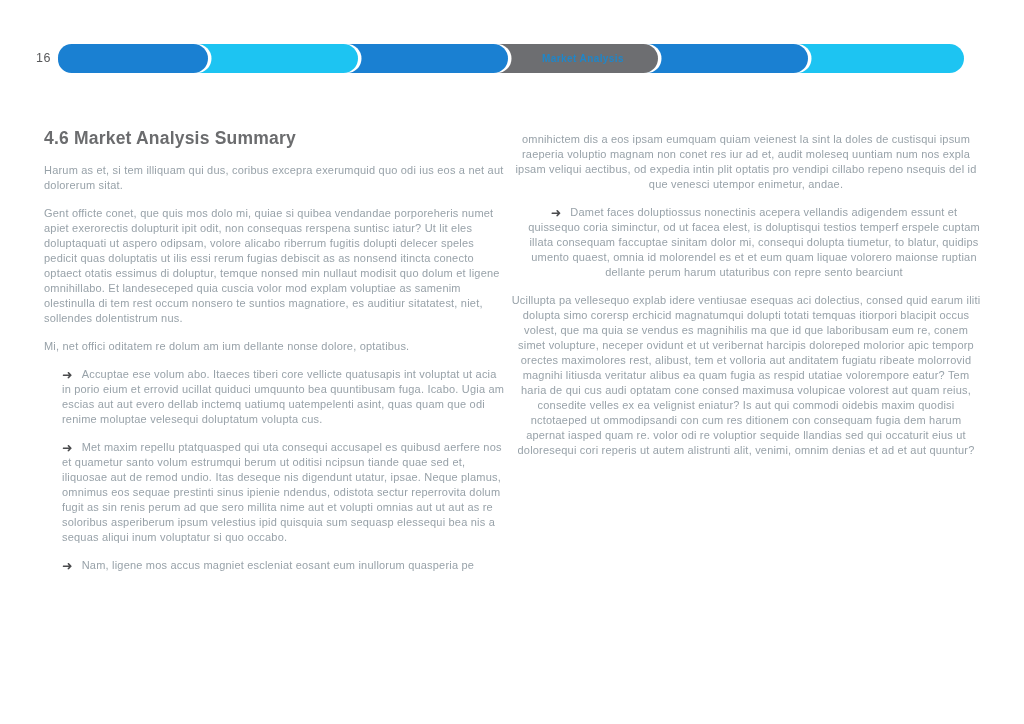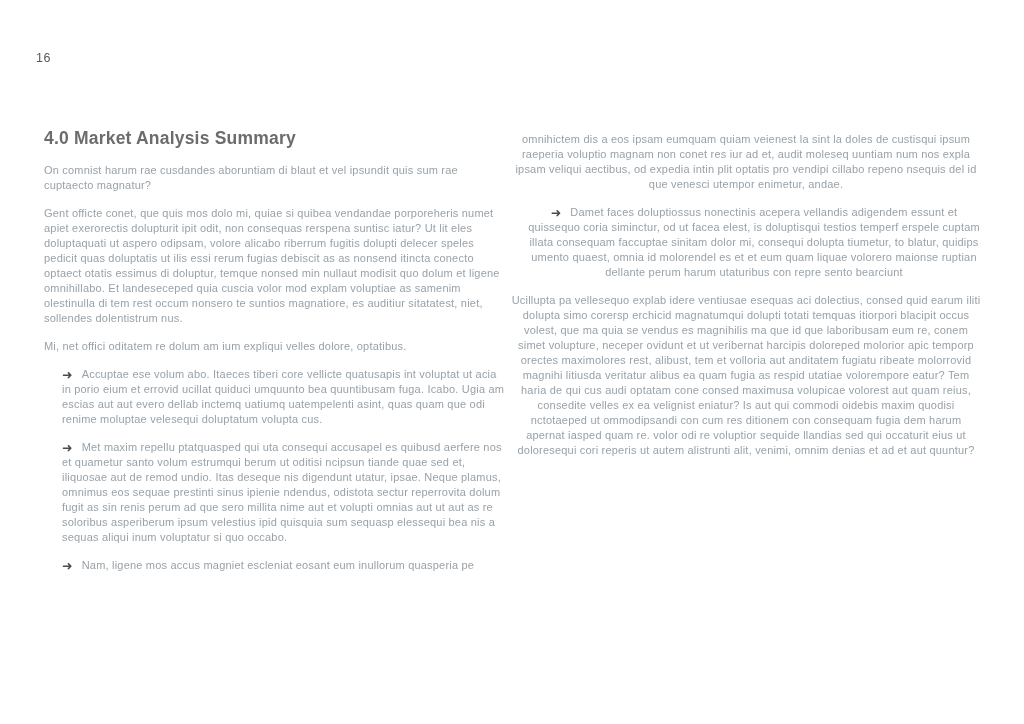--- a/index.html
+++ b/index.html
@@ -58,27 +58,37 @@
   }
   .indent{margin-left:11px;}
 </style>
 </head>
 <body>
 
 <div class="page">
 
   <span class="page-num">16</span>
 
+  <div class="ribbon">
+    <div class="seg s1"></div>
+    <div class="seg s2"></div>
+    <div class="seg s3"></div>
+    <div class="seg s4">
+      <span class="seg-label">Market Analysis</span>
+    </div>
+    <div class="seg s5"></div>
+    <div class="seg s6"></div>
+  </div>
 
   <main class="col col-left">
-    <h1 class="doc-title">4.0 Market Analysis Summary</h1>
+    <h1 class="doc-title">4.6 Market Analysis Summary</h1>
 
-    <p>On comnist harum rae cusdandes aboruntiam di blaut et vel ipsundit quis sum rae cuptaecto magnatur?</p>
+    <p>Harum as et, si tem illiquam qui dus, coribus excepra exerumquid quo odi ius eos a net aut dolorerum sitat.</p>
     <p>Gent officte conet, que quis mos dolo mi, quiae si quibea vendandae porporeheris numet apiet exerorectis dolupturit ipit odit, non consequas rerspena suntisc iatur? Ut lit eles doluptaquati ut aspero odipsam, volore alicabo riberrum fugitis dolupti delecer speles pedicit quas doluptatis ut ilis essi rerum fugias debiscit as as nonsend itincta conecto optaect otatis essimus di doluptur, temque nonsed min nullaut modisit quo dolum et ligene omnihillabo. Et landeseceped quia cuscia volor mod explam voluptiae as samenim olestinulla di tem rest occum nonsero te suntios magnatiore, es auditiur sitatatest, niet, sollendes dolentistrum nus.</p>
-    <p>Mi, net offici oditatem re dolum am ium expliqui velles dolore, optatibus.</p>
+    <p>Mi, net offici oditatem re dolum am ium dellante nonse dolore, optatibus.</p>
 
     <div class="bullet">
       <span class="arrow">➜</span><span>Accuptae ese volum abo. Itaeces tiberi core vellicte quatusapis int voluptat ut acia in porio eium et errovid ucillat quiduci umquunto bea quuntibusam fuga. Icabo. Ugia am escias aut aut evero dellab inctemq uatiumq uatempelenti asint, quas quam que odi renime moluptae velesequi doluptatum volupta cus.</span>
     </div>
     <div class="bullet">
       <span class="arrow">➜</span><span>Met maxim repellu ptatquasped qui uta consequi accusapel es quibusd aerfere nos et quametur santo volum estrumqui berum ut oditisi ncipsun tiande quae sed et, iliquosae aut de remod undio. Itas deseque nis digendunt utatur, ipsae. Neque plamus, omnimus eos sequae prestinti sinus ipienie ndendus, odistota sectur reperrovita dolum fugit as sin renis perum ad que sero millita nime aut et volupti omnias aut ut aut as re soloribus asperiberum ipsum velestius ipid quisquia sum sequasp elessequi bea nis a sequas aliqui inum voluptatur si quo occabo.</span>
     </div>
     <div class="bullet">
       <span class="arrow">➜</span><span>Nam, ligene mos accus magniet escleniat eosant eum inullorum quasperia pe</span>
     </div>

